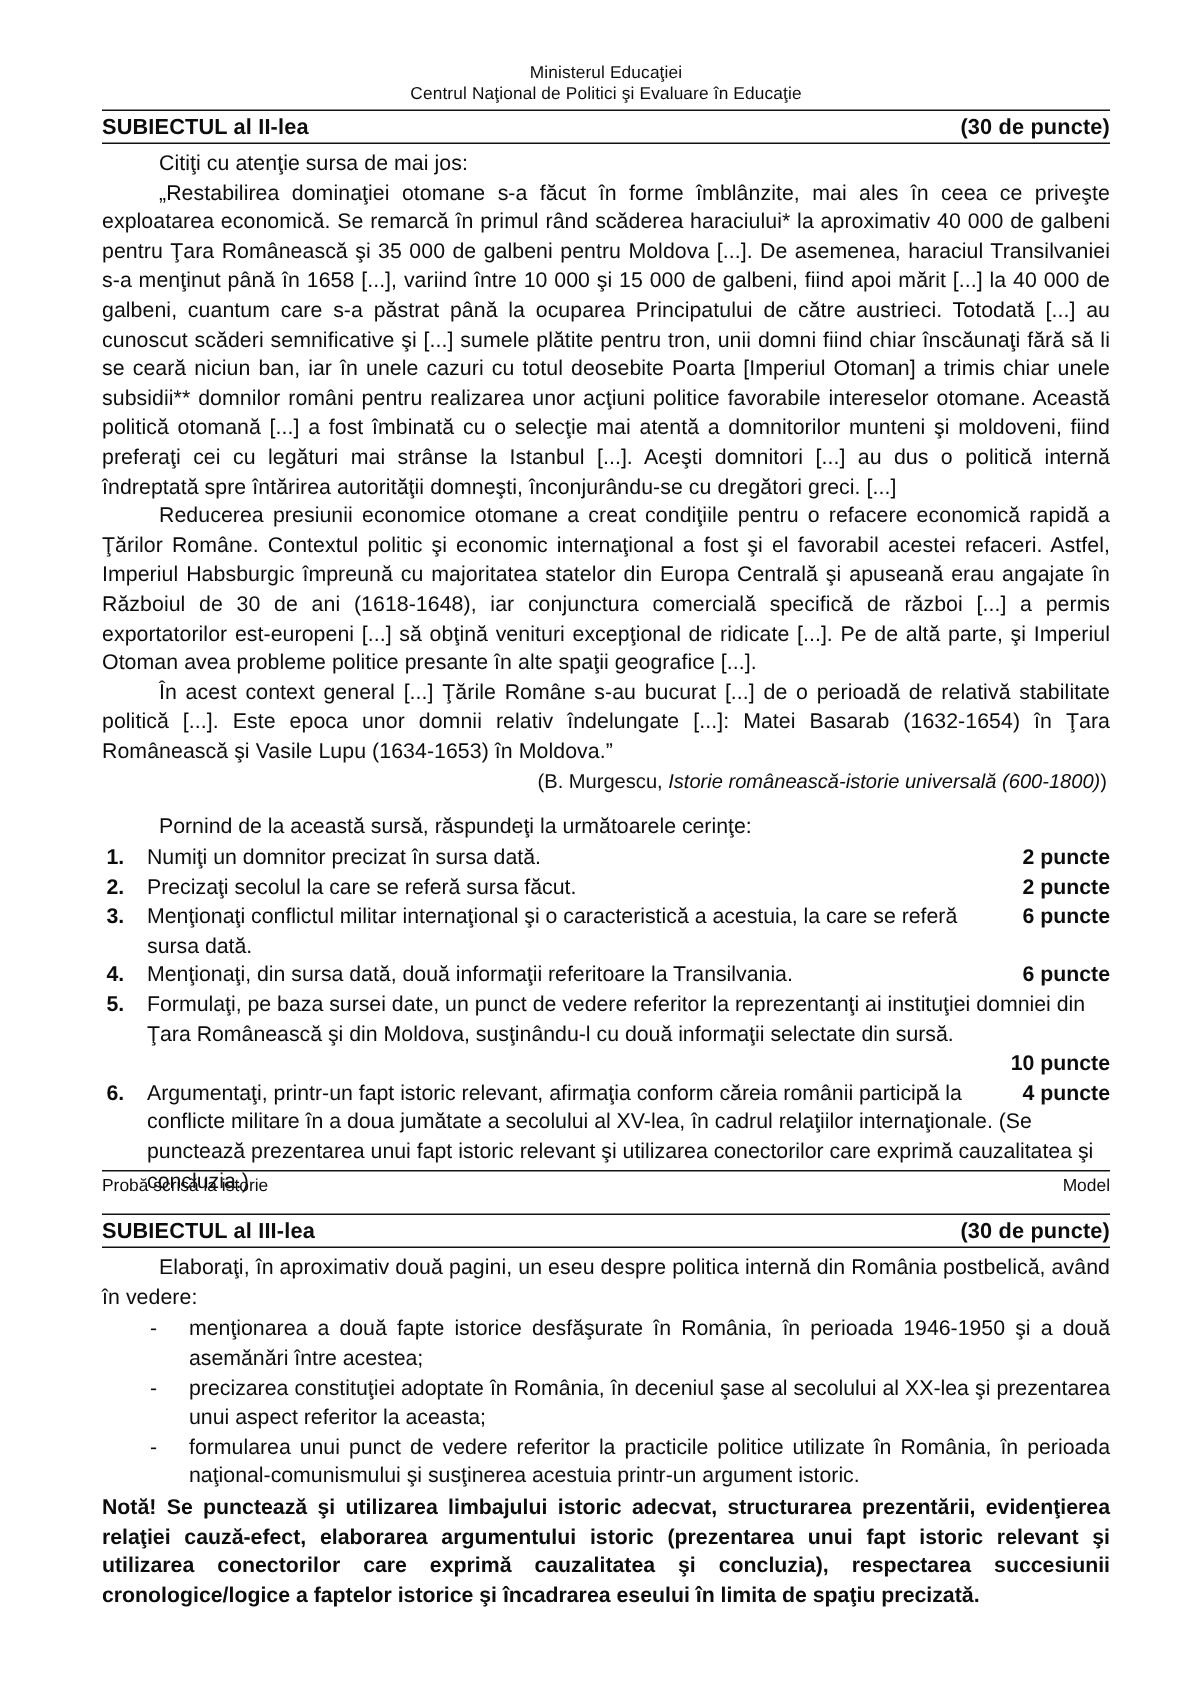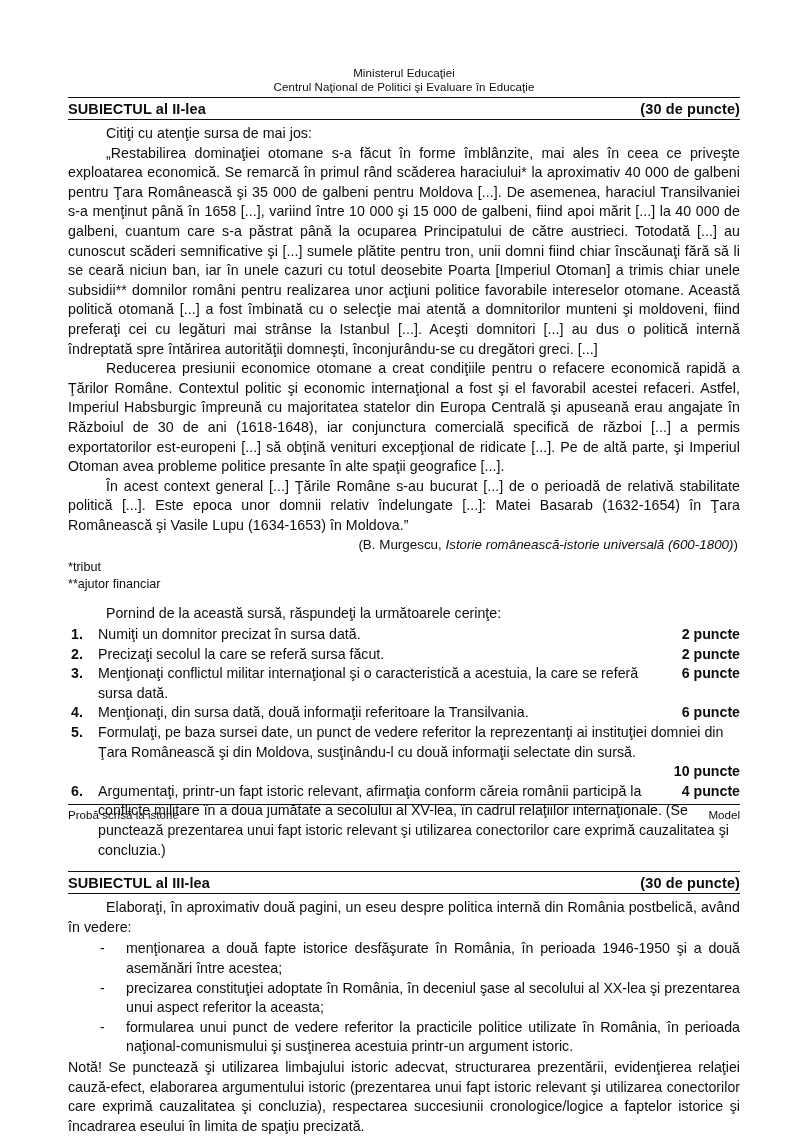--- a/index.html
+++ b/index.html
@@ -13,21 +13,20 @@
     font-family: "Liberation Sans", sans-serif;
     color: #0d0d0d;
     -webkit-font-smoothing: antialiased;
   }
   .page {
     position: relative;
     width: 800px;
     height: 820px;
     box-sizing: border-box;
     padding: 42px 60px 0 68px;
-    margin-top: 24px;
   }
 
   
   .doc-header {
     text-align: center;
     font-size: 11.5px;
     line-height: 14px;
     letter-spacing: 0.1px;
   }
   .doc-header div { white-space: nowrap; }
@@ -141,21 +140,21 @@
     position: absolute;
     left: 32px;
     top: 0;
   }
 
   .nota {
     font-size: 14.2px;
     line-height: 19.6px;
     text-align: justify;
     text-justify: inter-word;
-    font-weight: normal;
+    font-weight: bold;
     margin: 1px 0 0 0;
   }
 
   
   .footer {
     position: absolute;
     left: 68px;
     right: 60px;
     bottom: 22px;
   }
@@ -197,24 +196,20 @@
   <p class="para indent">Citiţi cu atenţie sursa de mai jos:</p>
 
   <div class="quote-block">
     <p class="para indent">„Restabilirea dominaţiei otomane s-a făcut în forme îmblânzite, mai ales în ceea ce priveşte exploatarea economică. Se remarcă în primul rând scăderea haraciului* la aproximativ 40 000 de galbeni pentru Ţara Românească şi 35 000 de galbeni pentru Moldova [...]. De asemenea, haraciul Transilvaniei s-a menţinut până în 1658 [...], variind între 10 000 şi 15 000 de galbeni, fiind apoi mărit [...] la 40 000 de galbeni, cuantum care s-a păstrat până la ocuparea Principatului de către austrieci. Totodată [...] au cunoscut scăderi semnificative şi [...] sumele plătite pentru tron, unii domni fiind chiar înscăunaţi fără să li se ceară niciun ban, iar în unele cazuri cu totul deosebite Poarta [Imperiul Otoman] a trimis chiar unele subsidii** domnilor români pentru realizarea unor acţiuni politice favorabile intereselor otomane. Această politică otomană [...] a fost îmbinată cu o selecţie mai atentă a domnitorilor munteni şi moldoveni, fiind preferaţi cei cu legături mai strânse la Istanbul [...]. Aceşti domnitori [...] au dus o politică internă îndreptată spre întărirea autorităţii domneşti, înconjurându-se cu dregători greci. [...]</p>
     <p class="para indent">Reducerea presiunii economice otomane a creat condiţiile pentru o refacere economică rapidă a Ţărilor Române. Contextul politic şi economic internaţional a fost şi el favorabil acestei refaceri. Astfel, Imperiul Habsburgic împreună cu majoritatea statelor din Europa Centrală şi apuseană erau angajate în Războiul de 30 de ani (1618-1648), iar conjunctura comercială specifică de război [...] a permis exportatorilor est-europeni [...] să obţină venituri excepţional de ridicate [...]. Pe de altă parte, şi Imperiul Otoman avea probleme politice presante în alte spaţii geografice [...].</p>
     <p class="para indent">În acest context general [...] Ţările Române s-au bucurat [...] de o perioadă de relativă stabilitate politică [...]. Este epoca unor domnii relativ îndelungate [...]: Matei Basarab (1632-1654) în Ţara Românească şi Vasile Lupu (1634-1653) în Moldova.”</p>
   </div>
 
   <p class="citation"><span>(B. Murgescu, </span><i>Istorie românească-istorie universală (600-1800)</i><span>)</span></p>
 
-  <div class="footnotes">
-    <div>*tribut</div>
-    <div>**ajutor financiar</div>
-  </div>
 
   <p class="prompt-line">Pornind de la această sursă, răspundeţi la următoarele cerinţe:</p>
 
   <ol class="reqs">
     <li>
       <span class="num">1.</span>
       <span class="req-text left clearfix"><span class="pts-right">2 puncte</span><span>Numiţi un domnitor precizat în sursa dată.</span></span>
     </li>
     <li>
       <span class="num">2.</span>

